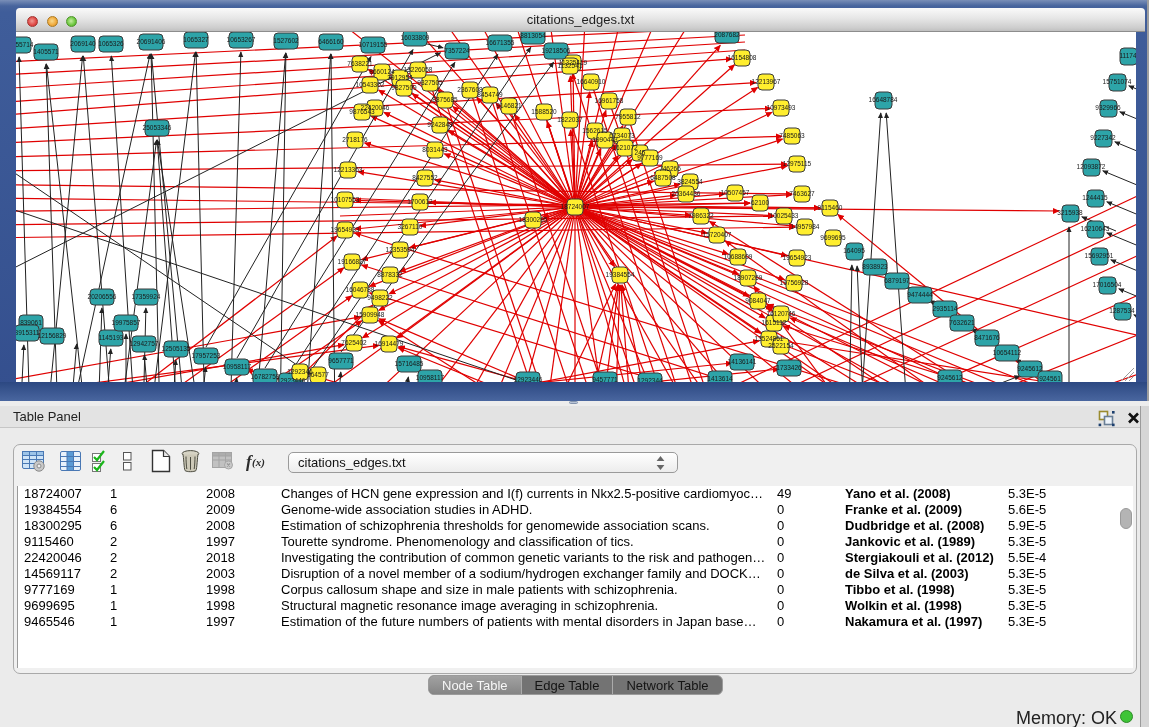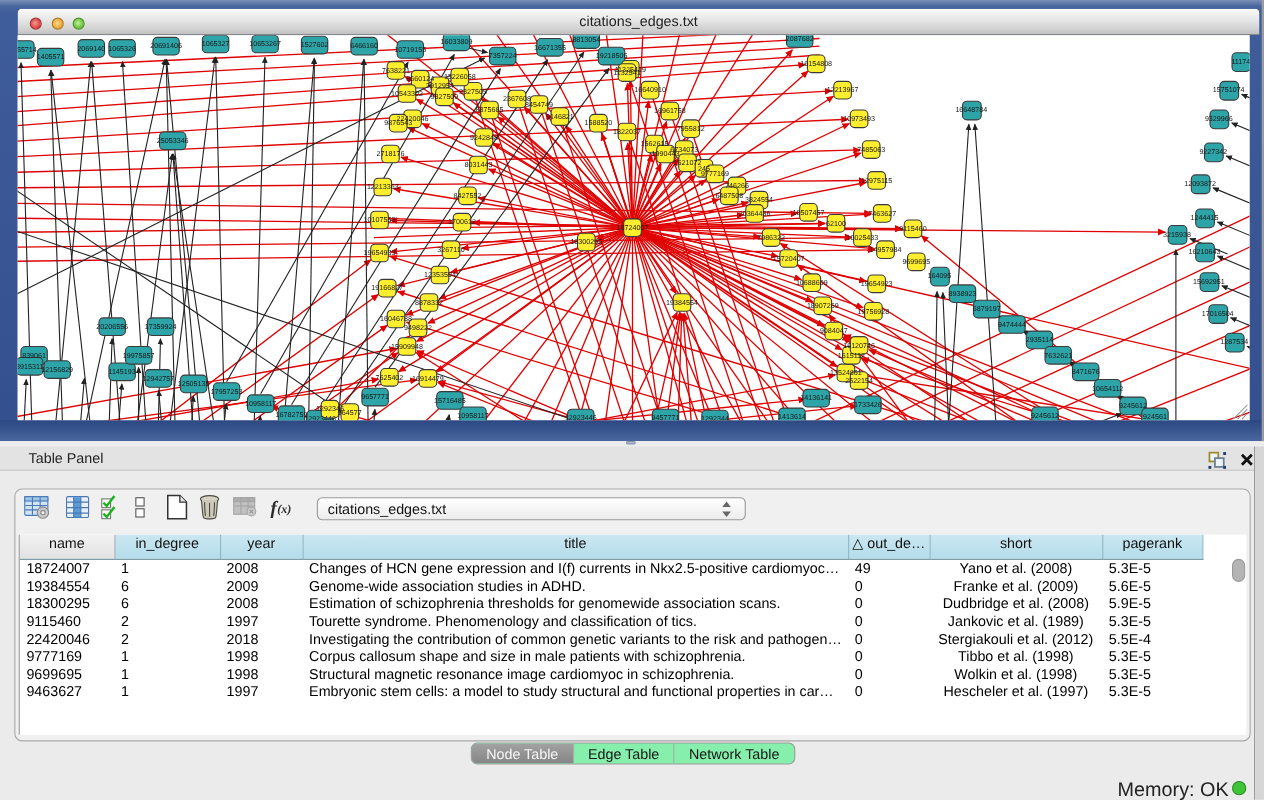--- a/index.html
+++ b/index.html
@@ -9,42 +9,42 @@
 #gapstrip { position:absolute; left:0; top:401px; width:1149px; height:5px; background:#ededed; }
 #titlebar { position:absolute; left:16px; top:8px; width:1129px; height:24px;
   background:linear-gradient(#fafafa,#e6e6e6 45%,#cecece 85%,#c0c0c0);
   border-bottom:1px solid #8d8d8d; border-radius:4px 4px 0 0;
   text-align:center; font-size:13px; color:#1e1e1e; line-height:24px; }
 .tl { position:absolute; top:15.5px; width:11px; height:11px; border-radius:50%; }
 #canvas { position:absolute; left:16px; top:32px; width:1120px; height:350px; background:#fff; }
 #tpanel { position:absolute; left:0; top:406px; width:1149px; height:321px; background:#ebebeb; }
 #tptitle { position:absolute; left:0; top:406px; width:1141px; height:22px;
   background:#e3e3e3; border-bottom:1px solid #c6c6c6;
-  font-size:13px; color:#222; line-height:22px; padding-left:26px; }
+  font-size:13px; color:#222; line-height:22px; padding-left:13px; }
 #container { position:absolute; left:13px; top:444px; width:1124px; height:230px;
   background:#f0f0f0; border:1px solid #a9a9a9; border-radius:7px; }
 #dropdown { position:absolute; left:288px; top:452px; width:390px; height:21px;
   background:linear-gradient(#ffffff,#ececec); border:1px solid #9a9a9a; border-radius:5px;
   font-size:13px; color:#111; line-height:19px; padding-left:9px; }
 #tablewrap { position:absolute; left:17px; top:486px; width:1116px; height:182px;
   overflow:hidden; background:#fff; border-left:1px solid #9a9a9a; }
 table { border-collapse:collapse; table-layout:fixed; width:1075px; font-size:13px; }
 th { height:22px; vertical-align:top; padding-top:3px; font-weight:normal; font-size:13px; color:#111;
   background:linear-gradient(#cbe7f2,#b4dcea); border-right:1px solid #8fb6c4;
   border-bottom:1px solid #6f93a0; padding:0; }
 th.c1 { background:linear-gradient(#f2f2f2,#e2e2e2); border-right:1px solid #b0b0b0; }
 td { height:16px; line-height:16px; padding:0 0 0 6px; color:#000; white-space:nowrap; overflow:hidden; }
-td.c6 { text-align:center; padding:0; }
+td.c6 { padding:0;font-weight:bold; }
 .c1 { width:86px; } .c2 { width:96px; } .c3 { width:75px; } .c4 { width:496px; }
 .c5 { width:74px; } .c6 { width:157px; } .c7 { width:91px; }
 #thumb { position:absolute; left:1120px; top:508px; width:12px; height:21px;
   background:#b4b4b4; border:1px solid #9a9a9a; border-radius:6px; }
 #tabs { position:absolute; left:428px; top:675px; height:20px; display:flex;
   border:1px solid #9b9b9b; border-radius:6px; overflow:hidden; font-size:13px;
-  background:#86efac; }
+  background:#737373; }
 .tab { line-height:19px; padding:0 13px; color:#141414; border-right:1px solid #ababab; }
 .tab.sel { background:linear-gradient(#a2a2a2,#858585); color:#f7f7f7; }
 #memory { position:absolute; right:32px; top:708px; font-size:18px; color:#222; }
 #memdot { position:absolute; left:1120px; top:710px; width:13px; height:13px;
   border-radius:50%; background:#3ec437; border:1.5px solid #2e8a28; }
 #redge { position:absolute; left:1140px; top:406px; width:1px; height:321px; background:#9b9b9b; }
 #rstrip { position:absolute; left:1141px; top:406px; width:8px; height:321px; background:#d6d6d6; }
 #dimple { position:absolute; left:569px; top:401px; width:9px; height:3px;
   border-radius:2px; background:#b9c4d6; border:1px solid #8494ad; }
 </style></head>
@@ -677,29 +677,20 @@
   <text x="6" y="15" font-size="11" font-style="italic" font-weight="bold">(x)</text>
  </g>
 </svg>
 <div id="dropdown">citations_edges.txt<svg width="9" height="14" viewBox="0 0 9 14" style="position:absolute;right:12px;top:3px">
       <path d="M4.5,0 L8.4,5 H0.6 z" fill="#666"></path>
       <path d="M4.5,14 L8.4,9 H0.6 z" fill="#666"></path>
     </svg></div>
 <div id="tablewrap">
 <table>
 <tbody>
-        <tr>
-          <th class="c1">name</th>
-          <th class="c2">in_degree</th>
-          <th class="c3">year</th>
-          <th class="c4">title</th>
-          <th class="c5">△ out_de…</th>
-          <th class="c6">short</th>
-          <th class="c7">pagerank</th>
-        </tr>
 <tr>
           <td class="c1">18724007</td>
           <td class="c2">1</td>
           <td class="c3">2008</td>
           <td class="c4">Changes of HCN gene expression and I(f) currents in Nkx2.5-positive cardiomyoc…</td>
           <td class="c5">49</td>
           <td class="c6">Yano et al. (2008)</td>
           <td class="c7">5.3E-5</td>
         </tr>
 <tr>
@@ -732,44 +723,53 @@
 <tr>
           <td class="c1">22420046</td>
           <td class="c2">2</td>
           <td class="c3">2018</td>
           <td class="c4">Investigating the contribution of common genetic variants to the risk and pathogen…</td>
           <td class="c5">0</td>
           <td class="c6">Stergiakouli et al. (2012)</td>
           <td class="c7">5.5E-4</td>
         </tr>
 <tr>
+          <td class="c1">14569117</td>
+          <td class="c2">2</td>
+          <td class="c3">2003</td>
+          <td class="c4">Disruption of a novel member of a sodium/hydrogen exchanger family and DOCK…</td>
+          <td class="c5">0</td>
+          <td class="c6">de Silva et al. (2003)</td>
+          <td class="c7">5.3E-5</td>
+        </tr>
+<tr>
           <td class="c1">9777169</td>
           <td class="c2">1</td>
           <td class="c3">1998</td>
           <td class="c4">Corpus callosum shape and size in male patients with schizophrenia.</td>
           <td class="c5">0</td>
           <td class="c6">Tibbo et al. (1998)</td>
           <td class="c7">5.3E-5</td>
         </tr>
 <tr>
           <td class="c1">9699695</td>
           <td class="c2">1</td>
           <td class="c3">1998</td>
-          <td class="c4">Structural magnetic resonance image cardiomyoc in schizophrenia.</td>
+          <td class="c4">Structural magnetic resonance image averaging in schizophrenia.</td>
           <td class="c5">0</td>
           <td class="c6">Wolkin et al. (1998)</td>
           <td class="c7">5.3E-5</td>
         </tr>
 <tr>
-          <td class="c1">9463627</td>
+          <td class="c1">9465546</td>
           <td class="c2">1</td>
           <td class="c3">1997</td>
-          <td class="c4">Embryonic stem cells: a model to study structural and functional properties in car…</td>
+          <td class="c4">Estimation of the future numbers of patients with mental disorders in Japan base…</td>
           <td class="c5">0</td>
-          <td class="c6">Hescheler et al. (1997)</td>
+          <td class="c6">Nakamura et al. (1997)</td>
           <td class="c7">5.3E-5</td>
         </tr>
 </tbody>
     </table>
 </div>
 <div id="thumb"></div>
 <div id="tabs">
     <div class="tab sel">Node Table</div>
     <div class="tab">Edge Table</div>
     <div class="tab" style="border-right:none">Network Table</div>

